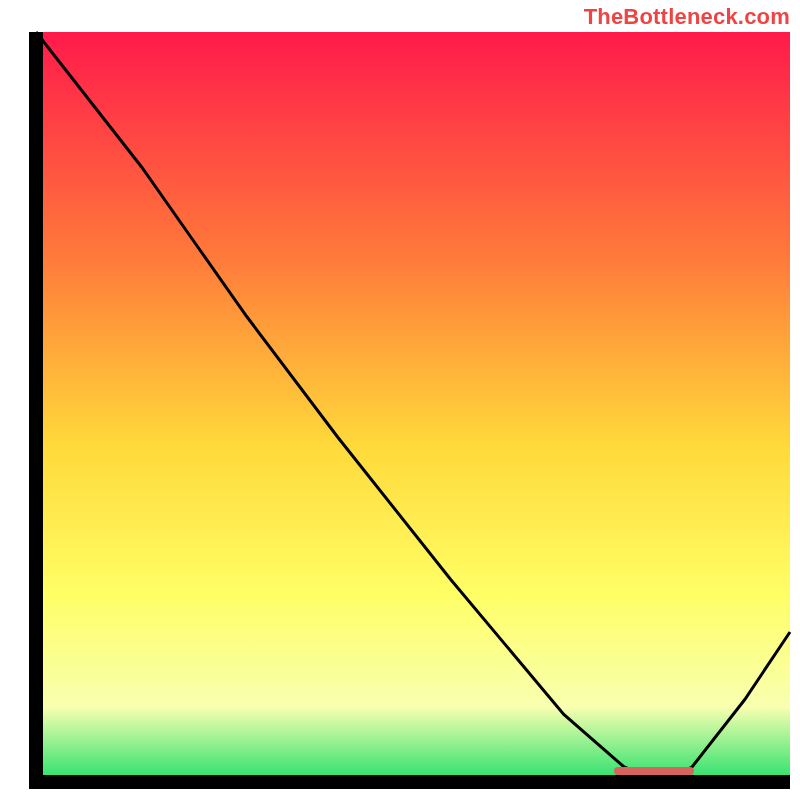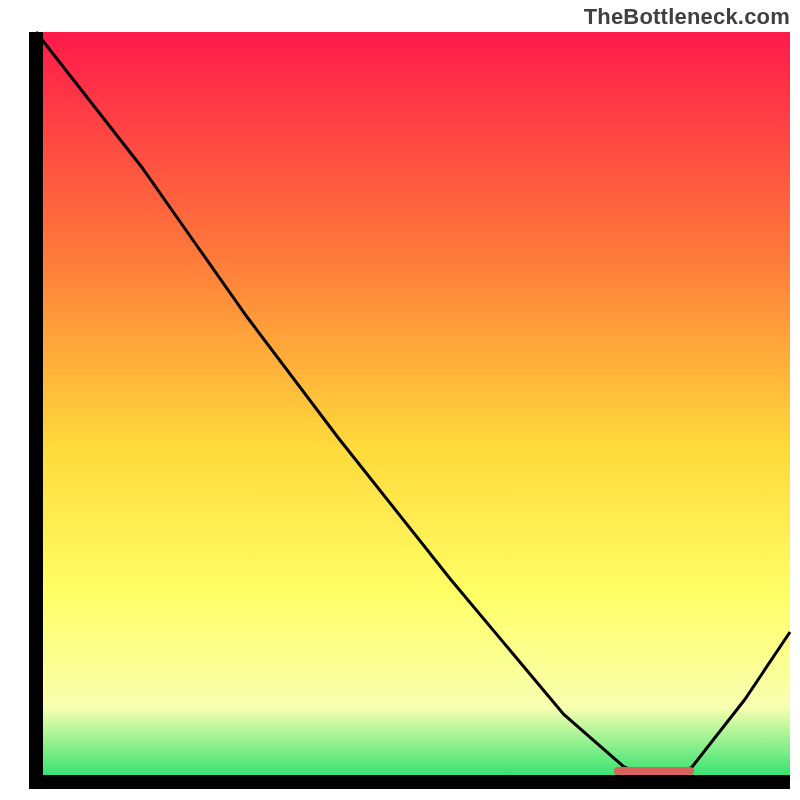--- a/index.html
+++ b/index.html
@@ -15,21 +15,21 @@
     position: relative;
     width: 800px;
     height: 800px;
   }
   .attribution {
     position: absolute;
     top: 4px;
     right: 10px;
     font-size: 22px;
     font-weight: 600;
-    color: #404040;
+    color: #ef4444;
     letter-spacing: 0.2px;
   }
   svg.plot {
     position: absolute;
     left: 0;
     top: 0;
   }
   .marker-band {
     position: absolute;
     width: 80px;

